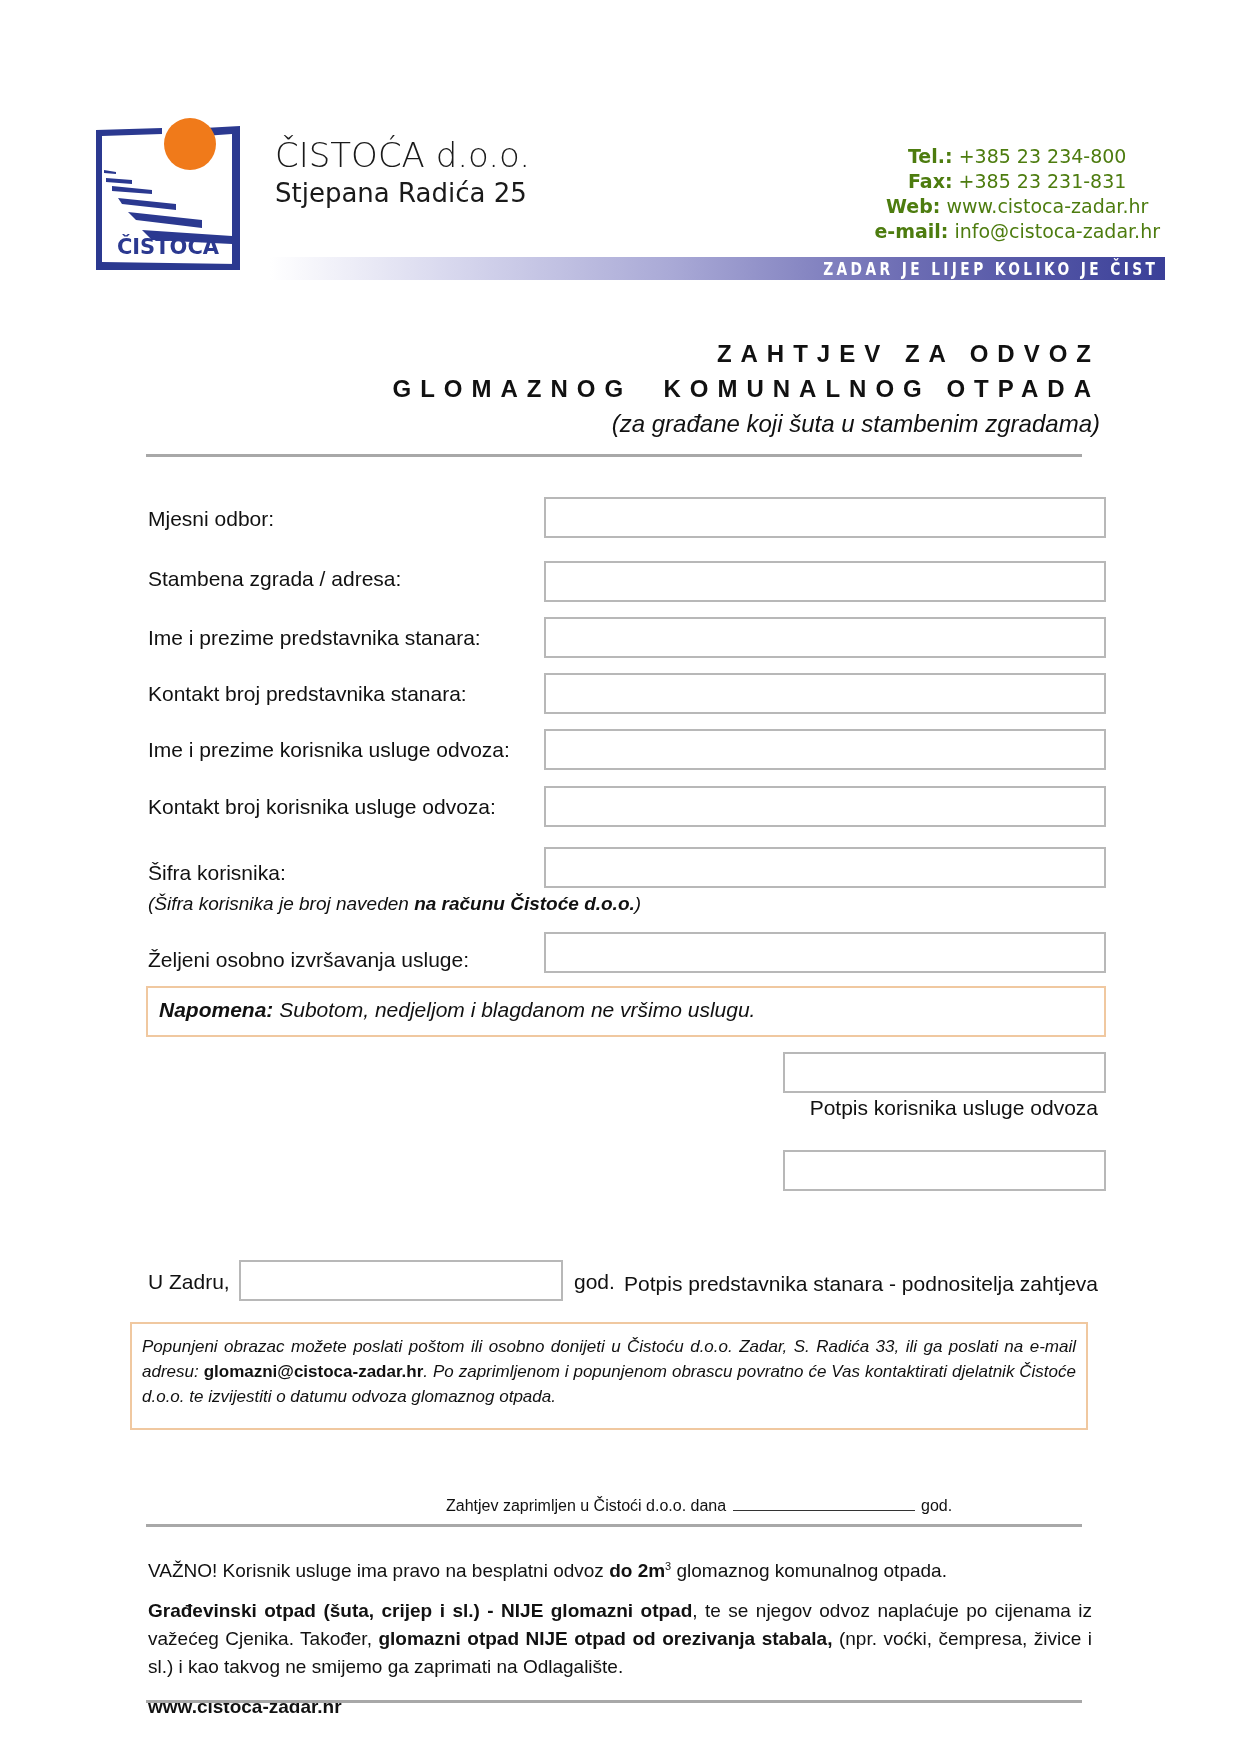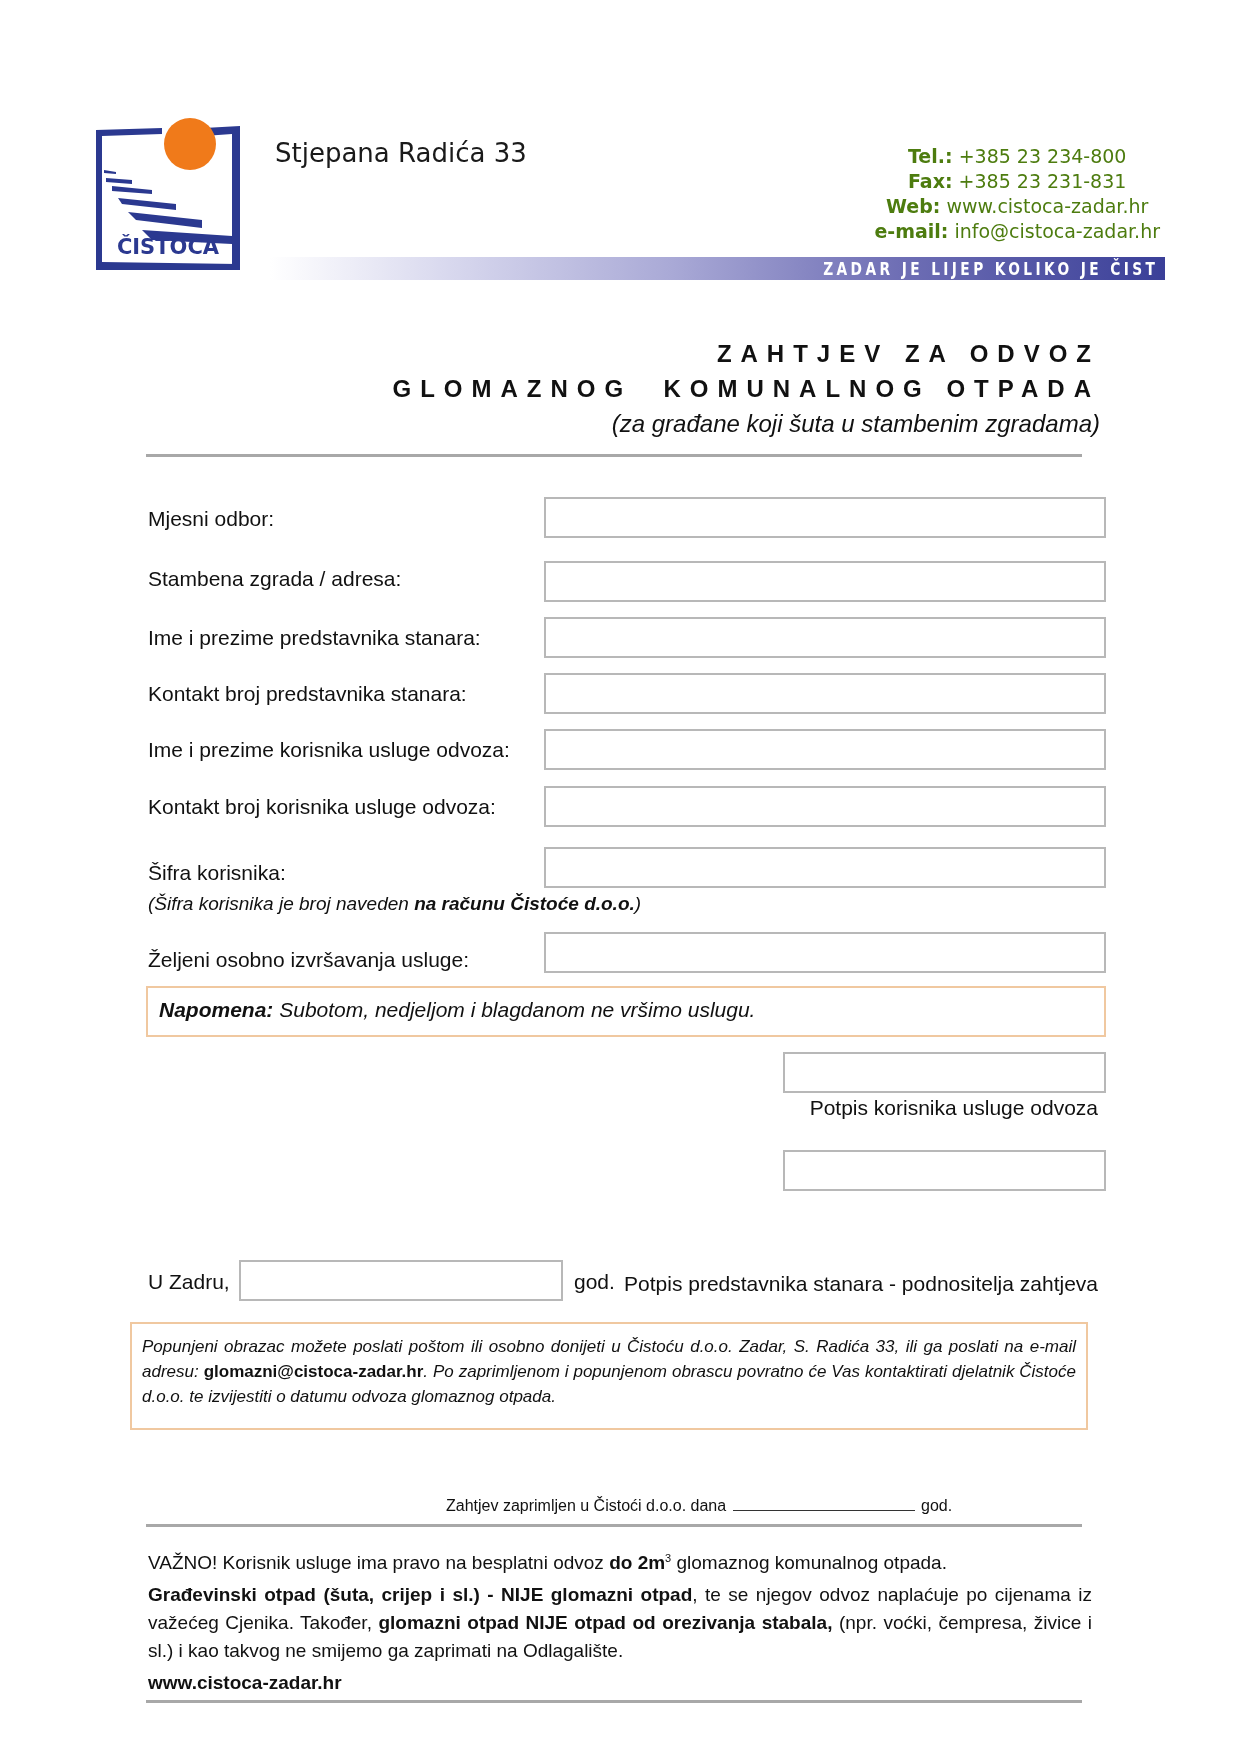--- a/index.html
+++ b/index.html
@@ -44,21 +44,21 @@
   .info { left: 130px; top: 1322px; width: 958px; height: 108px; border: 2px solid #f0c8a0; box-sizing: border-box;
           font-size: 17px; font-style: italic; font-family: "Liberation Sans", sans-serif; padding: 10px 10px;
           line-height: 25px; text-align: justify; }
   .info b { font-weight: bold; font-style: normal; }
 
   .received { left: 446px; top: 1496px; font-size: 16px; font-family: "Liberation Sans", sans-serif; }
   .received .line { display: inline-block; width: 182px; border-bottom: 1.5px solid #333; height: 14px; vertical-align: baseline; margin: 0 2px; }
 
   .important { left: 148px; top: 1540px; width: 944px; font-size: 19px; font-family: "Liberation Sans", sans-serif;
                line-height: 28px; text-align: justify; }
-  .important p { margin: 4px 0 2px 0; }
+  .important p { margin: 12px 0 2px 0; }
   .important b { font-weight: bold; }
   sup { font-size: 11px; }
 </style>
 </head>
 <body>
 
 <div class="abs logo">
   <svg width="152" height="170" viewBox="0 0 152 170">
     <path d="M4 18 L70 16 L70 22 L10 24 L10 150 L145 152 L146 158 L4 158 Z" fill="#2b3990"></path>
     <path d="M112 16 L148 14 L148 158 L140 158 L140 22 L112 24 Z" fill="#2b3990"></path>
@@ -67,21 +67,22 @@
     <polygon points="14,66 40,68 40,72 14,70" fill="#2b3990"></polygon>
     <polygon points="20,74 60,78 60,82 20,79" fill="#2b3990"></polygon>
     <polygon points="26,86 84,92 84,98 30,92" fill="#2b3990"></polygon>
     <polygon points="36,100 110,108 110,116 44,108" fill="#2b3990"></polygon>
     <polygon points="50,118 140,124 140,132 60,128" fill="#2b3990"></polygon>
     <text x="76" y="142" text-anchor="middle" font-family="DejaVu Sans, sans-serif" font-weight="bold" font-size="21" fill="#2b3990">ČISTOĆA</text>
   </svg>
 </div>
 
 <div class="abs company">
-  <div class="addr">Stjepana Radića 33</div>
+  <div class="name">ČISTOĆA d.o.o.</div>
+  <div class="addr">Stjepana Radića 25</div>
 </div>
 
 <div class="abs contact">
   <div><b>Tel.:</b> <span>+385 23 234-800</span></div>
   <div><b>Fax:</b> <span>+385 23 231-831</span></div>
   <div><b>Web:</b> <span>www.cistoca-zadar.hr</span></div>
   <div><b>e-mail:</b> <span>info@cistoca-zadar.hr</span></div>
 </div>
 
 <div class="abs band"></div>

